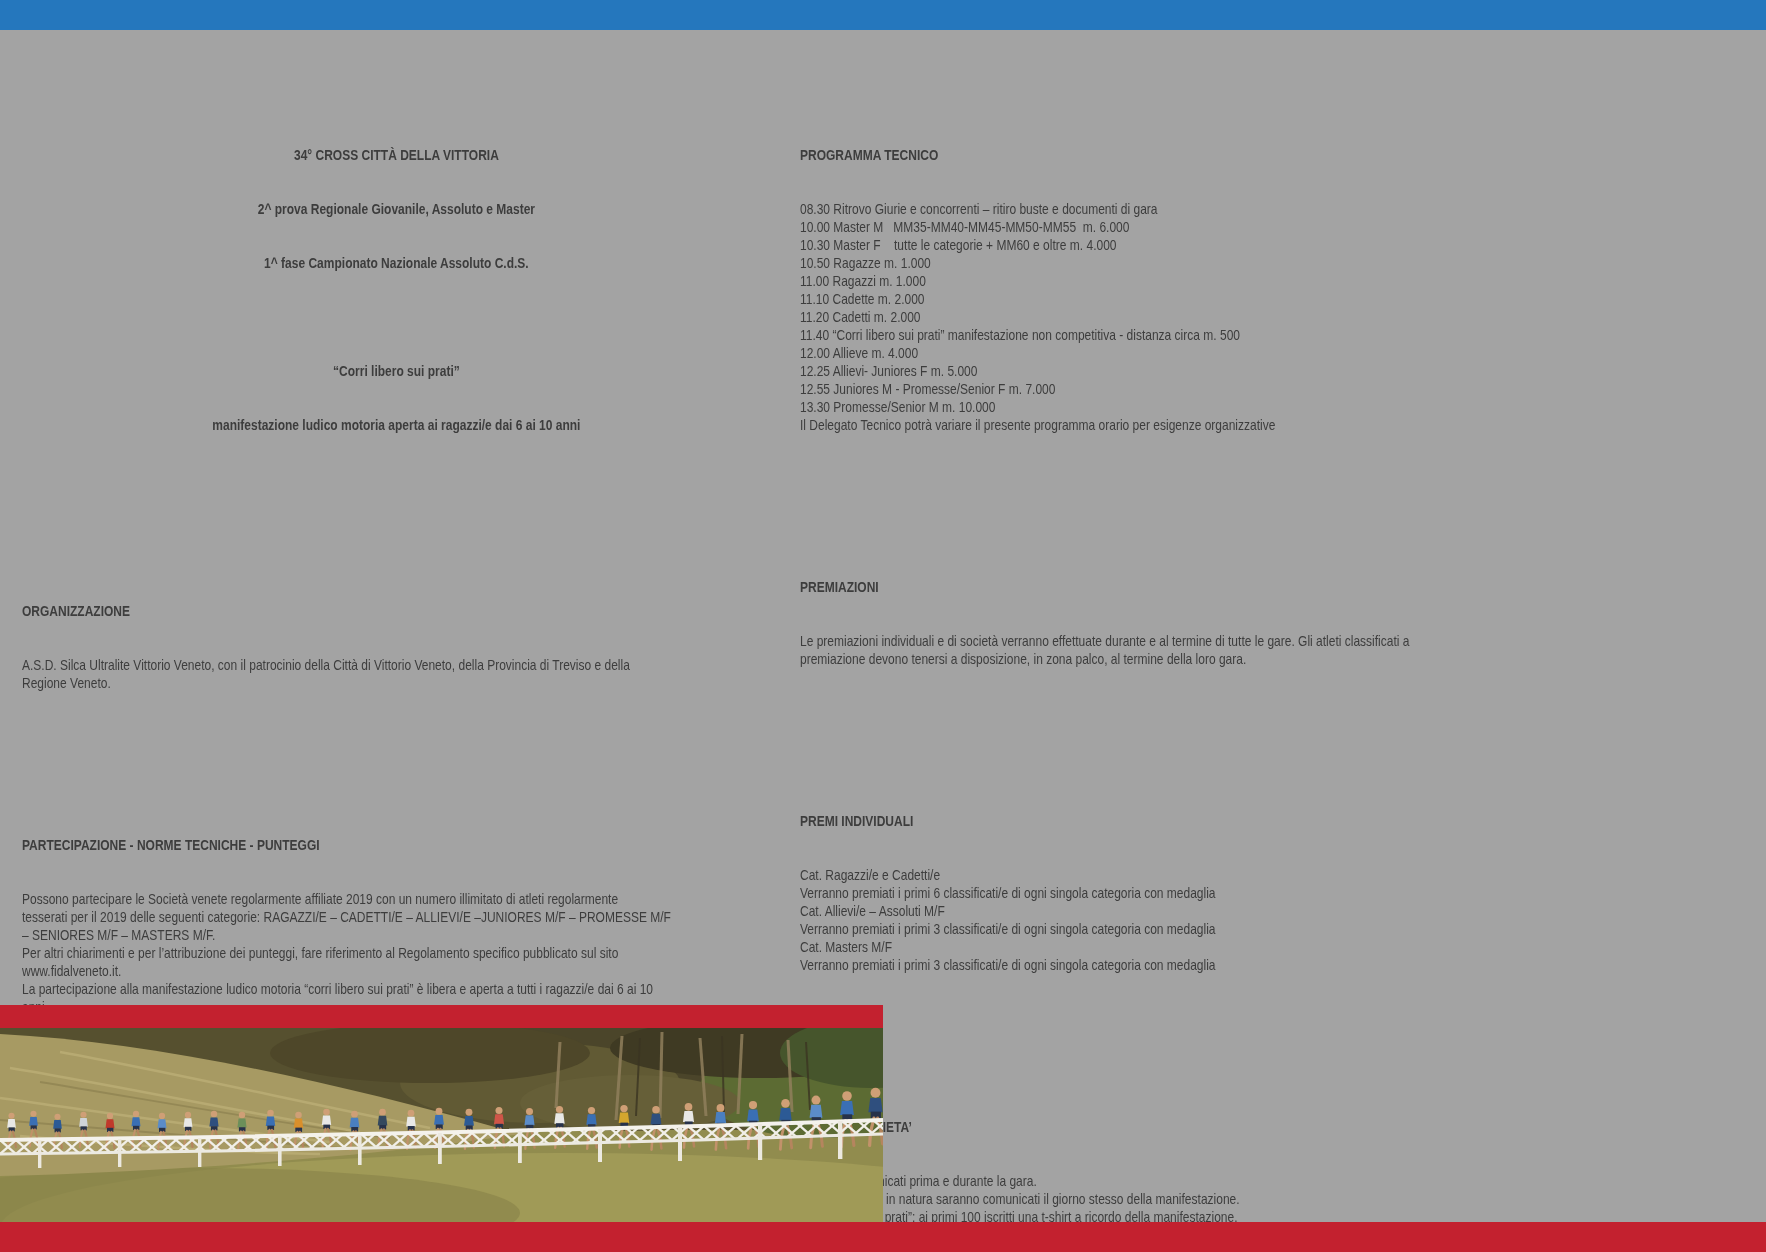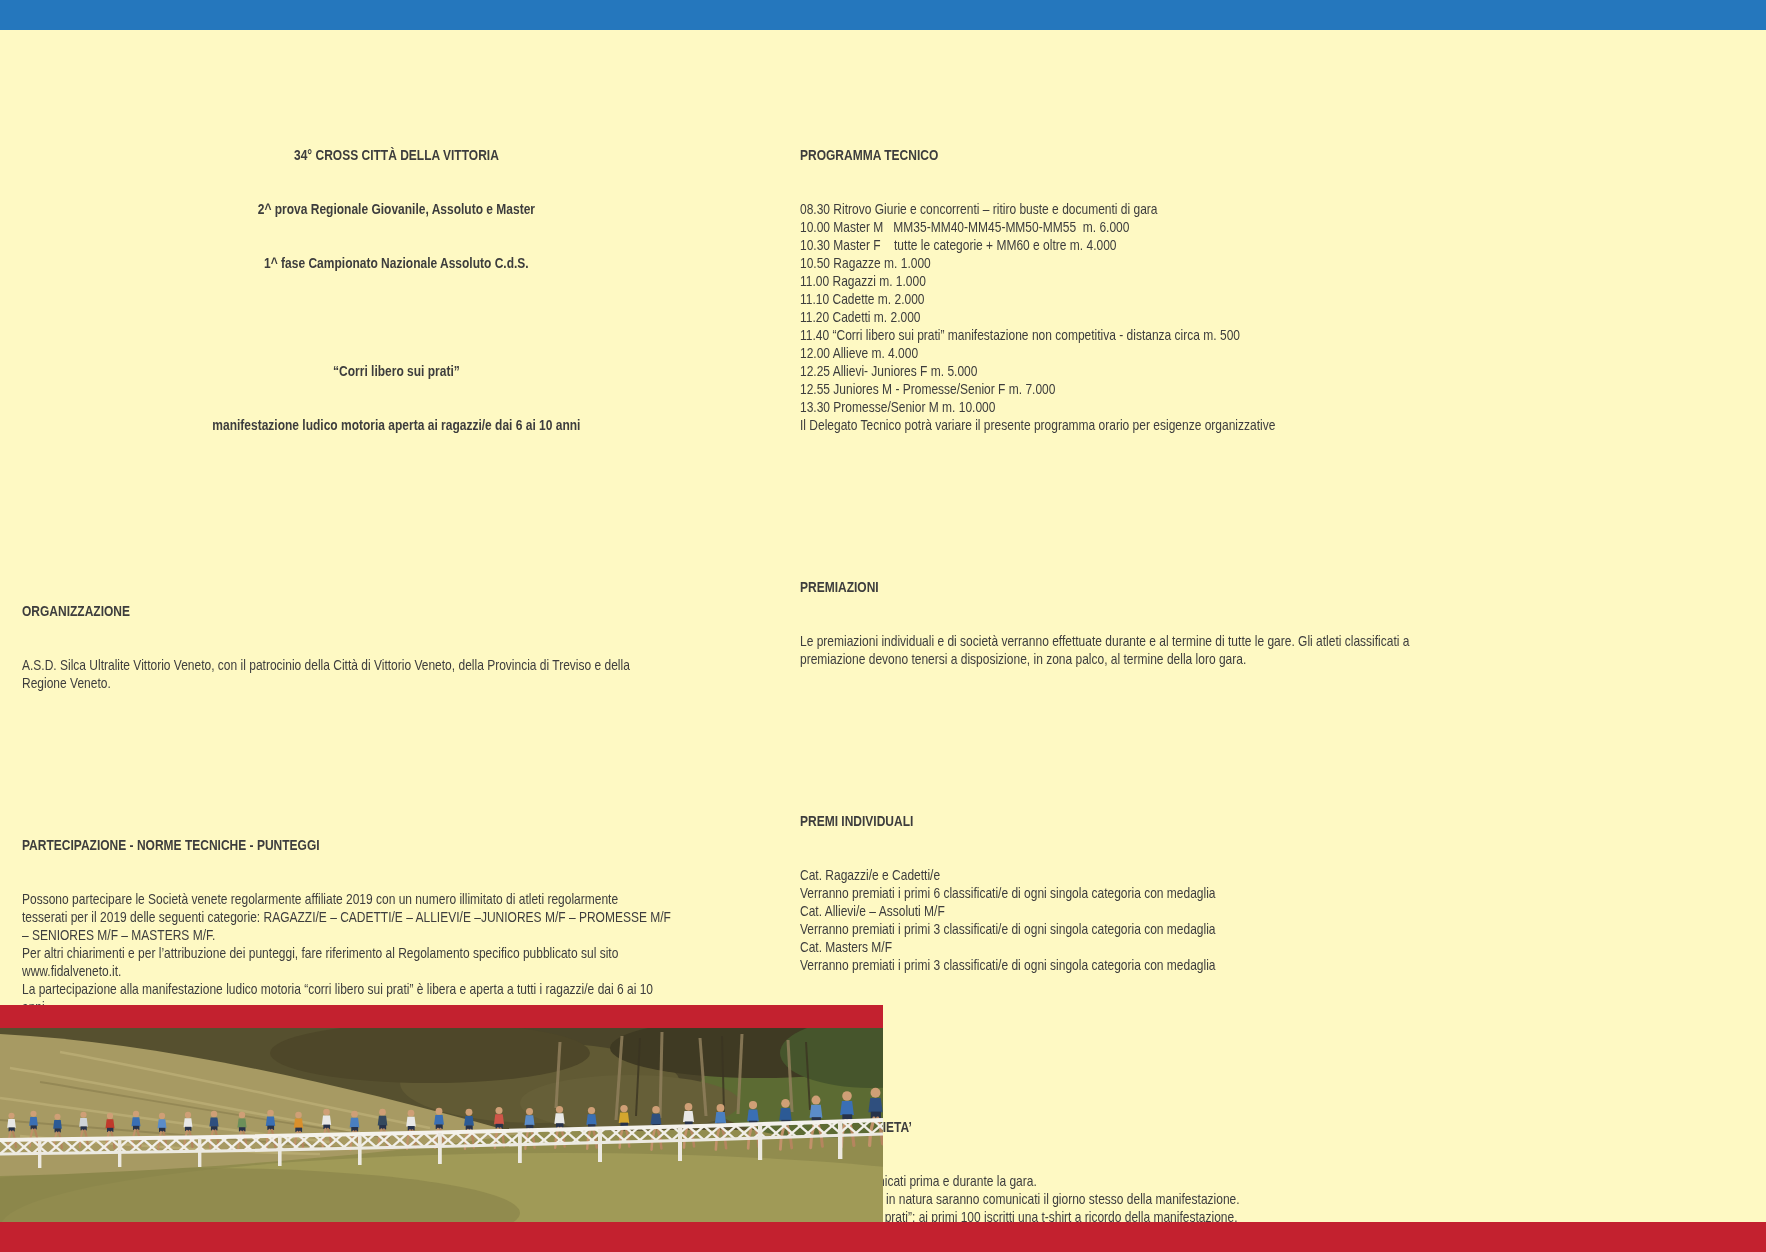--- a/index.html
+++ b/index.html
@@ -1,17 +1,17 @@
 <!DOCTYPE html>
 <html><head>
 <meta charset="utf-8">
 <style>
   html,body{margin:0;padding:0;background:#e8e8e8;}
   .page{
-    position:relative;width:1766px;height:1252px;background:#fef9c3;overflow:hidden;
+    position:relative;width:1766px;height:1252px;background:#a3a3a3;overflow:hidden;
     font-family:"Liberation Sans",sans-serif;color:#3d3d3d;
   }
   .bar-top{position:absolute;top:0;left:0;width:1766px;height:30px;background:#2577bd;}
   .bar-bottom{position:absolute;left:0;top:1222px;width:1766px;height:30px;background:#c3212f;}
 
   .col{
     position:absolute;top:74px;
     font-size:15px;line-height:18px;
     transform:scaleX(0.80);transform-origin:0 0;
     white-space:pre-wrap;

